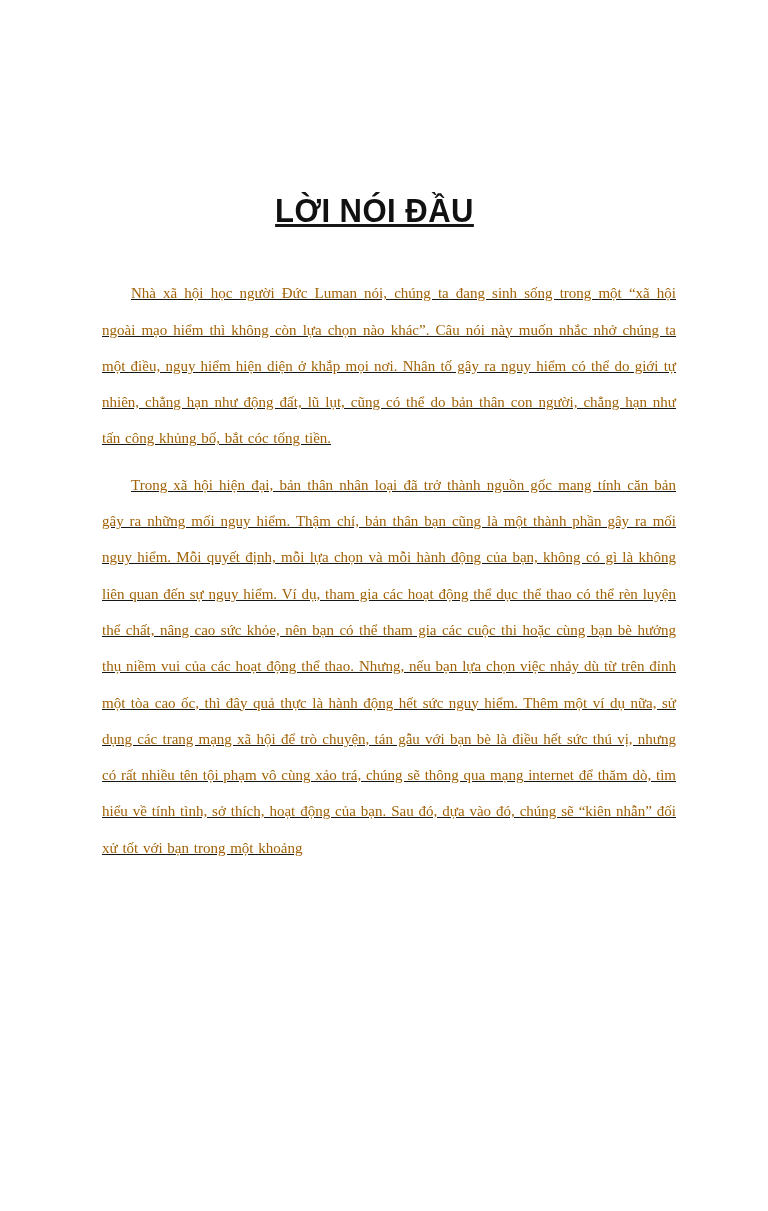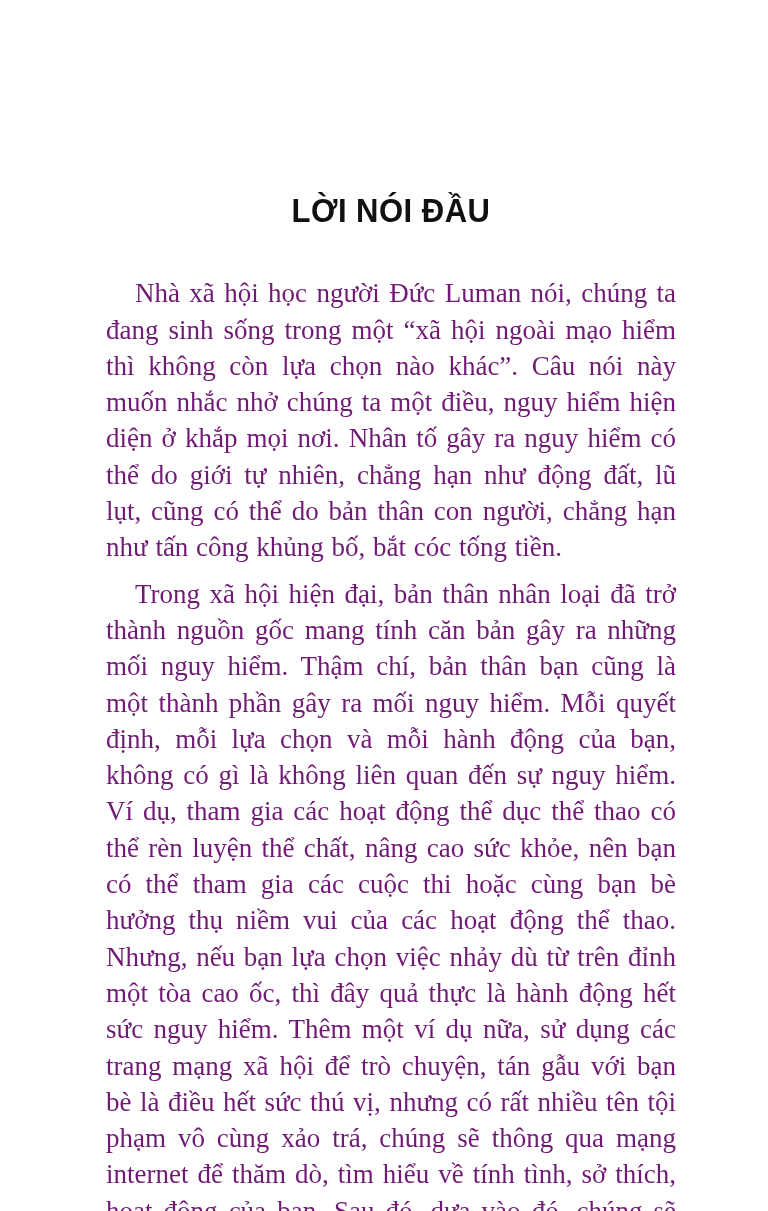--- a/index.html
+++ b/index.html
@@ -9,42 +9,44 @@
   }
   body {
     height: 1211px;
     font-family: "Liberation Serif", "DejaVu Serif", serif;
     color: #171717;
     overflow: hidden;
   }
   .page {
     width: 768px;
     height: 1187px;
-    padding: 193px 92px 0 106px;
+    padding: 193px 92px 0 73px;
     background: #ffffff;
+    text-decoration: underline;
   }
   .title {
     font-family: "Liberation Sans", "DejaVu Sans", sans-serif;
     font-weight: 700;
     font-size: 33px;
     line-height: 1.1;
     letter-spacing: 0.5px;
     text-align: center;
     color: #111111;
     transform: scaleX(0.94);
     transform-origin: center;
     margin-bottom: 46px;
   }
   .body-text p {
-    font-size: 27px;
+    font-size: 15px;
     line-height: 36.3px;
     text-align: justify;
     text-indent: 29px;
     word-spacing: 1px;
-    color: #701a75;
+    color: #a16207;
+    margin-left: 29px;
   }
   .body-text p + p {
     margin-top: 10px;
   }
 </style>
 </head>
 <body>
 
 <div class="page">
   <h1 class="title">LỜI NÓI ĐẦU</h1>

